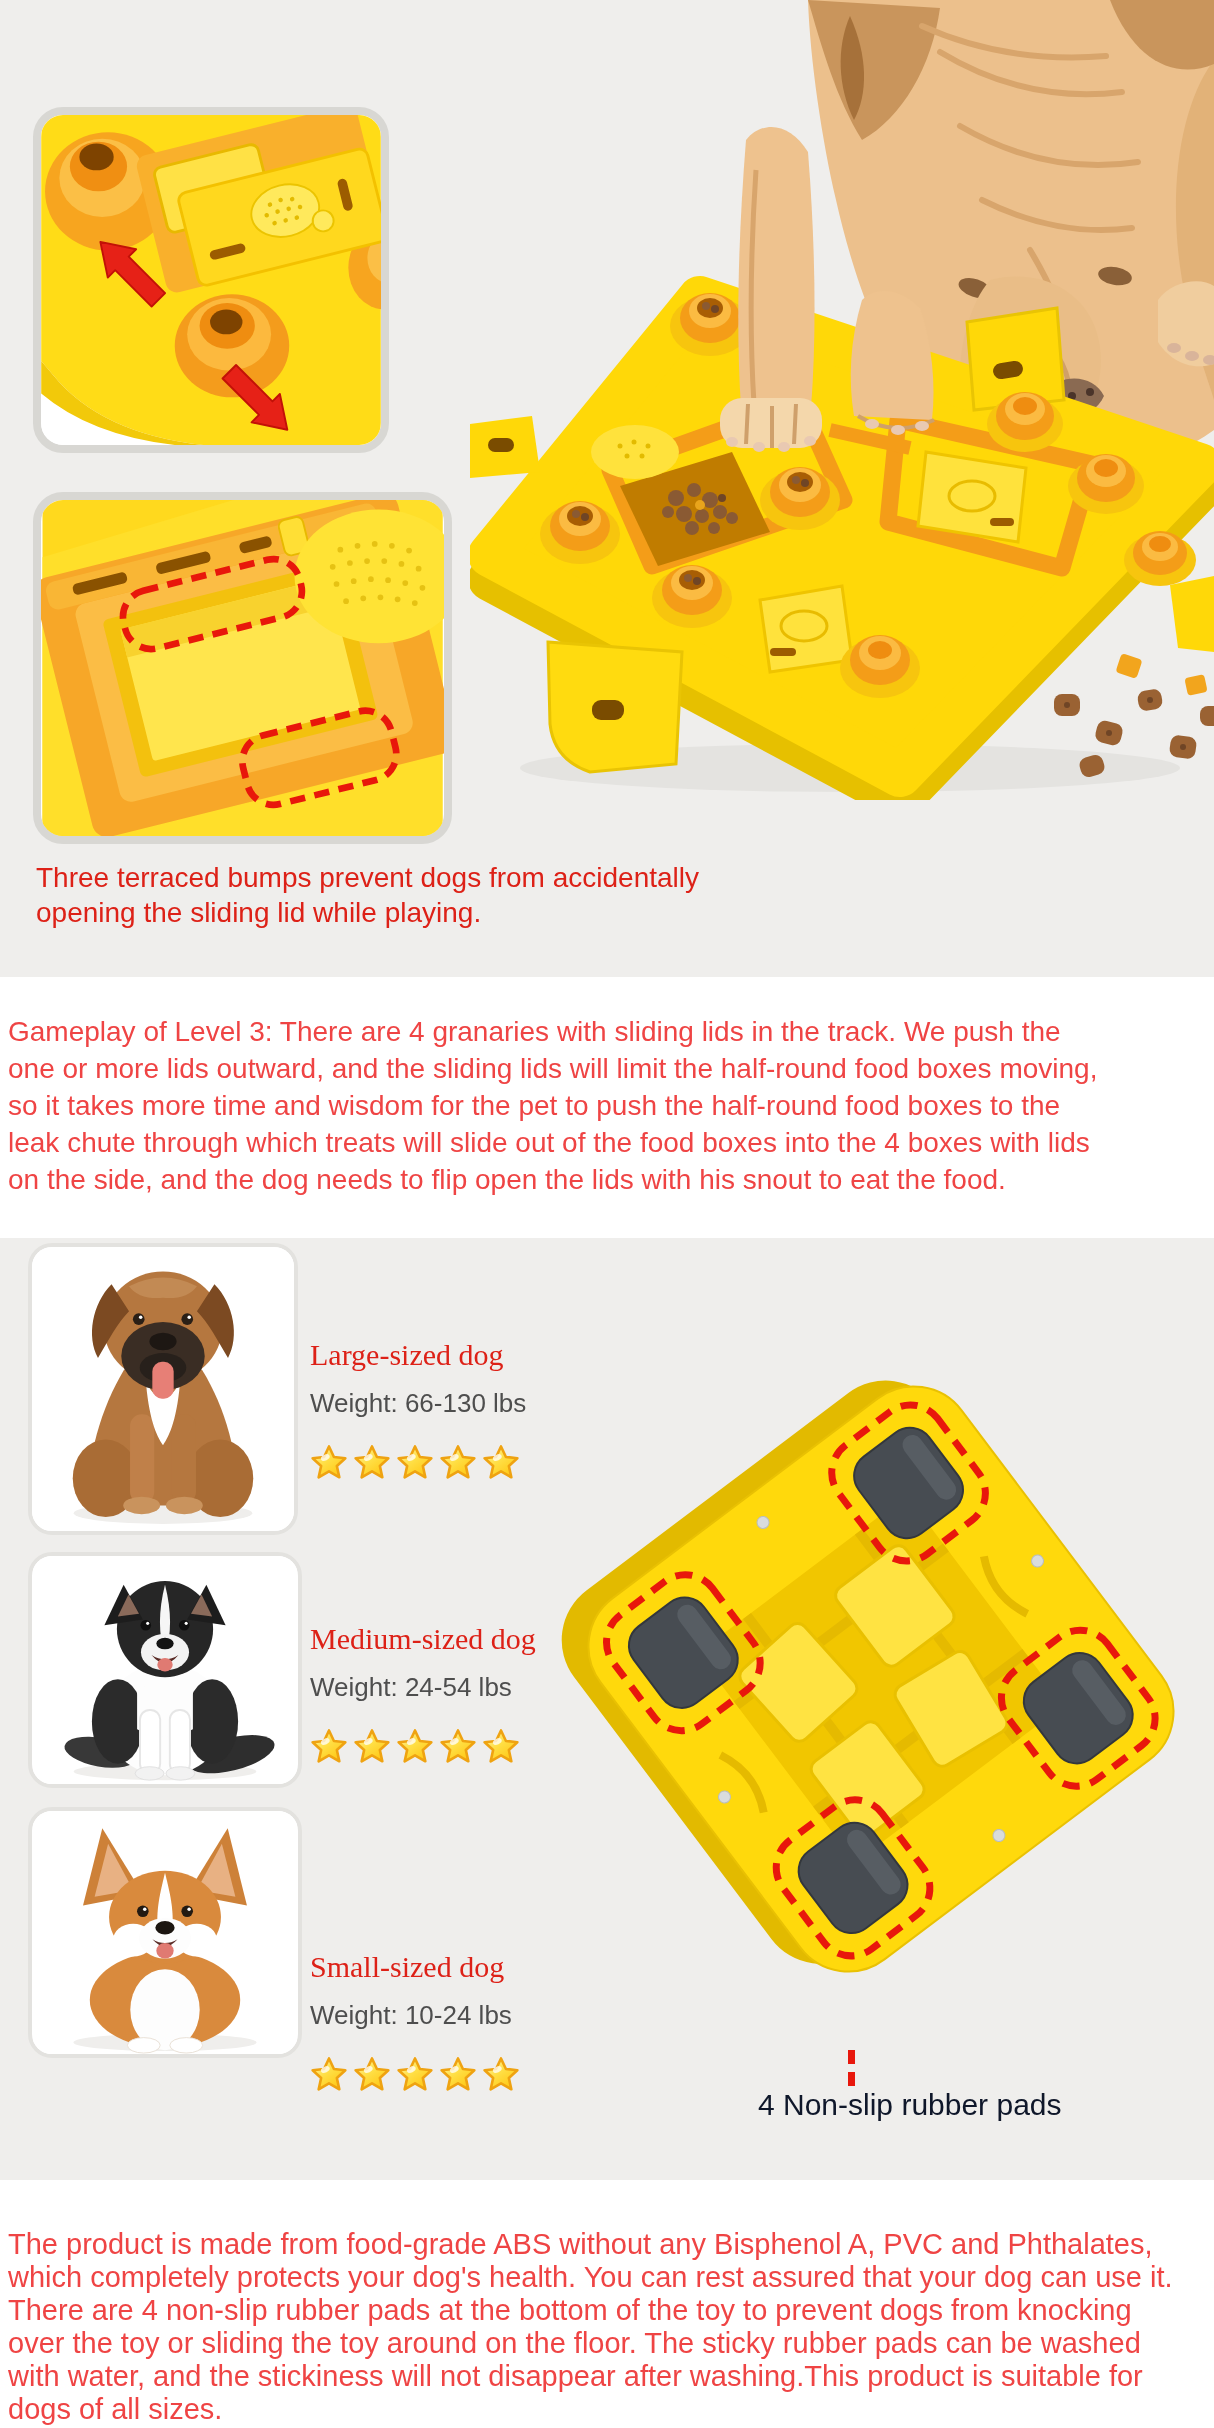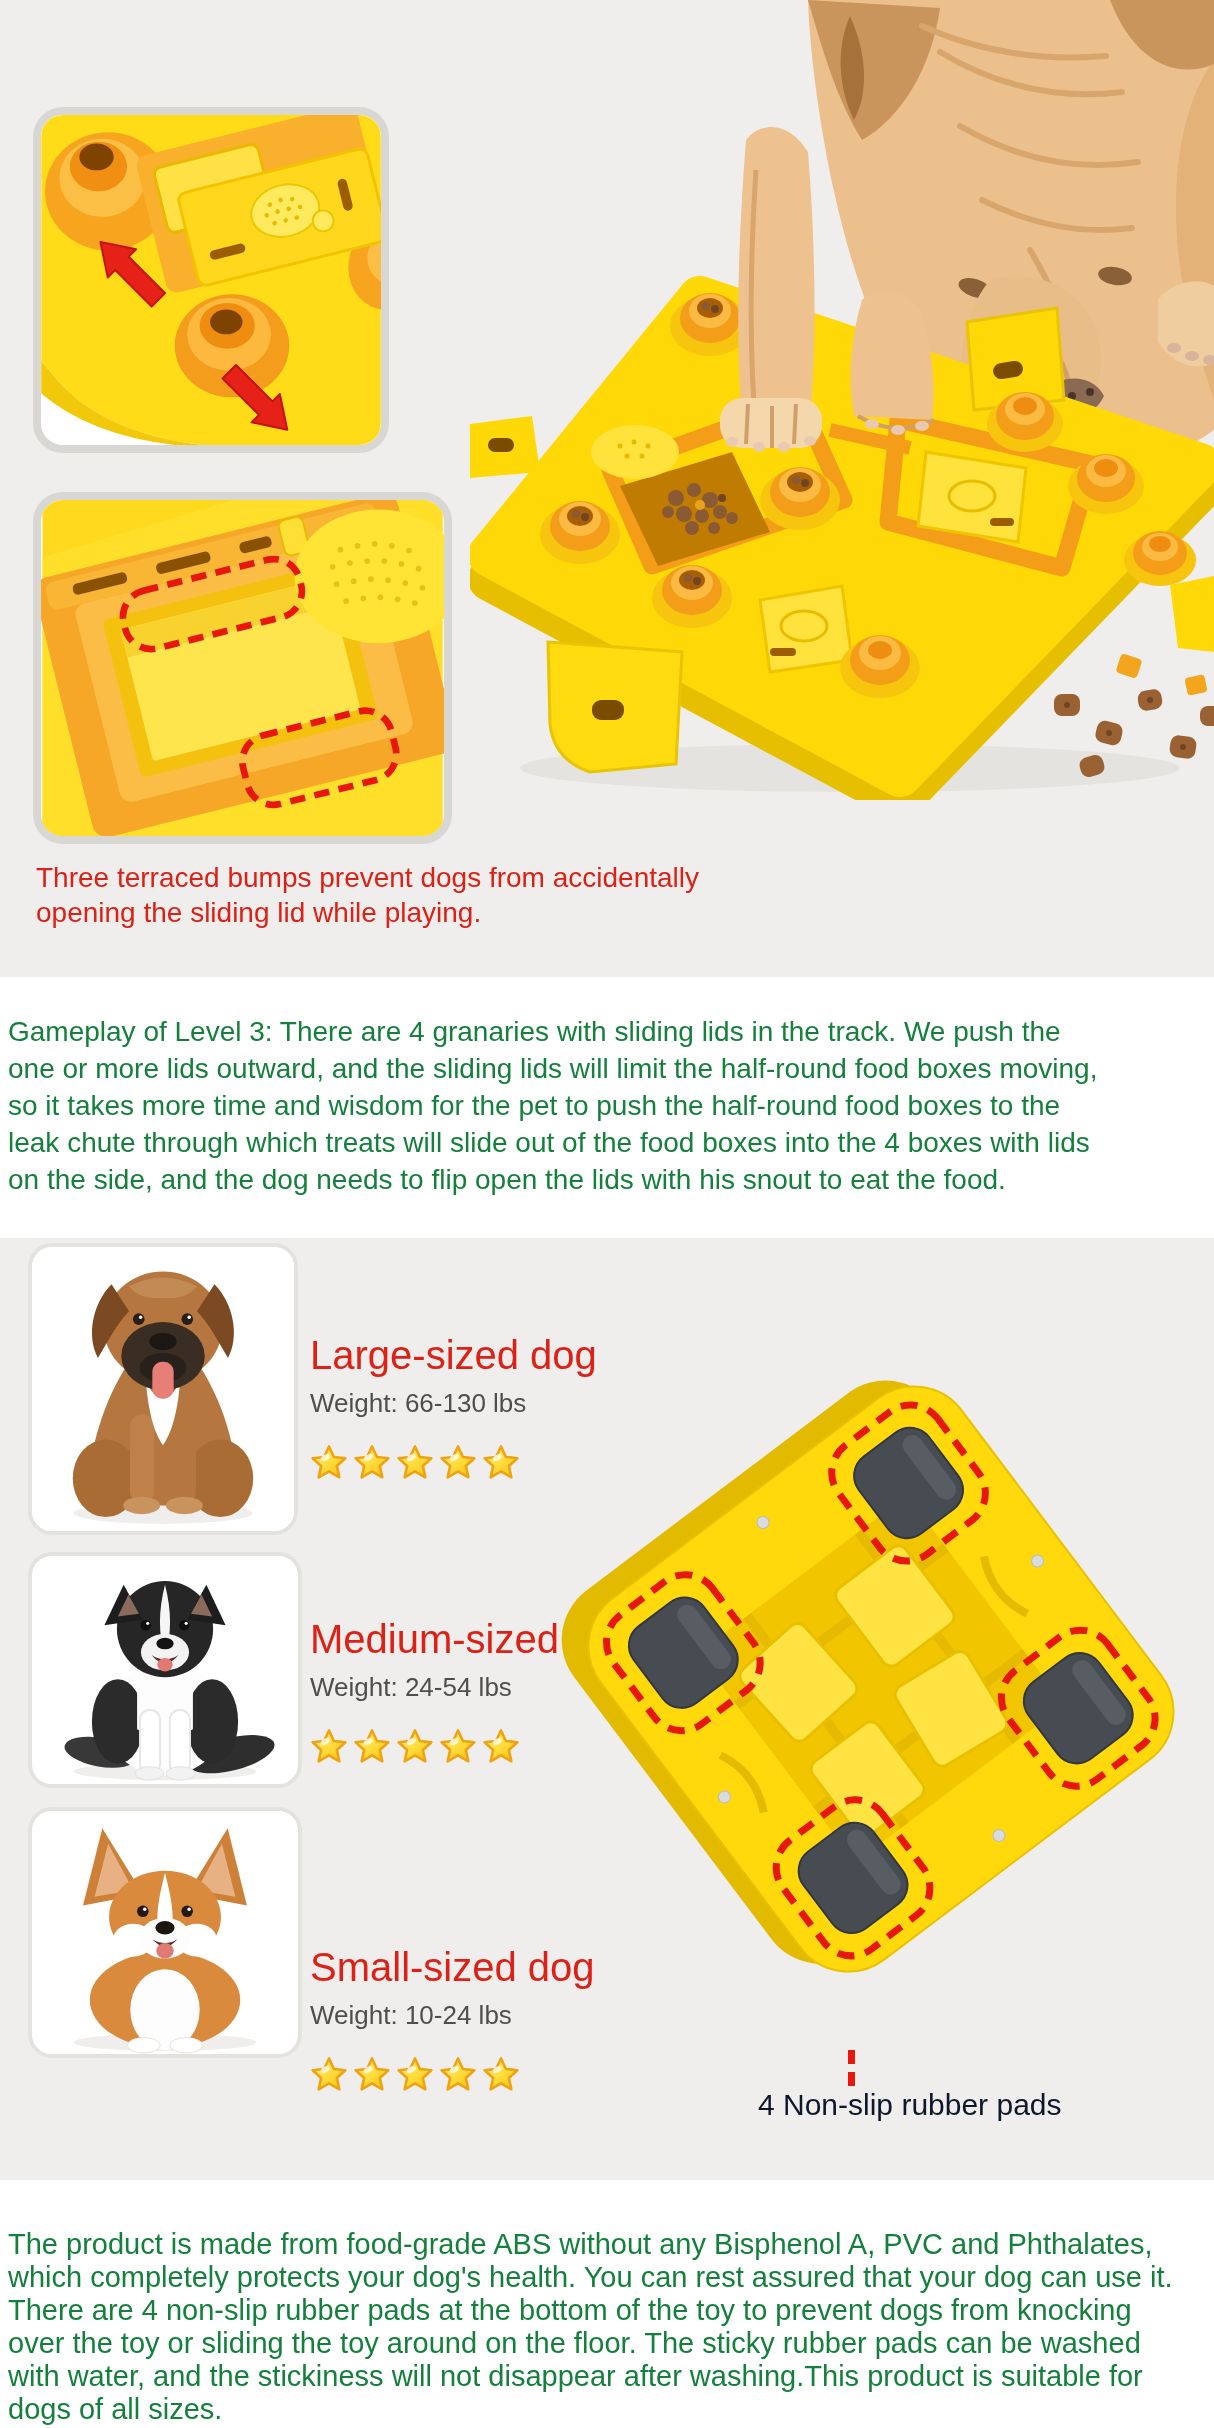--- a/index.html
+++ b/index.html
@@ -17,35 +17,35 @@
   .inset-card { position:absolute; background:#ffffff; border:8px solid #d8d7d3; border-radius:30px; overflow:hidden; }
   .inset-a { left:33px; top:107px; width:356px; height:346px; }
   .inset-b { left:33px; top:492px; width:419px; height:352px; }
   .inset-card svg { display:block; width:100%; height:100%; }
 
   .main-photo { position:absolute; left:470px; top:0; width:744px; height:800px; }
   .main-photo svg { display:block; width:100%; height:100%; }
 
   .caption { position:absolute; left:36px; top:860px; width:790px; color:#dd2117; font-size:28px; line-height:35px; }
 
-  .paragraph { position:absolute; left:8px; color:#15803d; }
+  .paragraph { position:absolute; left:8px; color:#ef4444; }
   .para-gameplay { top:36px; width:1202px; font-size:28px; line-height:37px; }
   .para-bottom { top:48px; width:1202px; font-size:29px; line-height:33px; }
 
   .dog-card { position:absolute; background:#ffffff; border:4px solid #e3e2df; border-radius:24px; overflow:hidden; }
   .dog-card svg { display:block; width:100%; height:100%; }
   .dog-card-1 { left:28px; top:5px;   width:270px; height:292px; }
   .dog-card-2 { left:28px; top:314px; width:274px; height:236px; }
   .dog-card-3 { left:28px; top:569px; width:274px; height:251px; }
 
   .size-block { position:absolute; left:310px; width:380px; }
   .size-block-1 { top:100px; }
   .size-block-2 { top:384px; }
   .size-block-3 { top:712px; }
-  .size-title { color:#dd2117; font-size:40px; line-height:34px; }
+  .size-title { color:#dd2117; font-size:30px; line-height:34px;font-family:Liberation Serif, serif; }
   .size-weight { color:#4e4e4e; font-size:26px; line-height:30px; margin-top:16px; }
   .stars { display:flex; margin-top:24px; height:40px; align-items:center; }
   .star { width:38px; height:37px; margin-right:5px; }
 
   .bottom-toy { position:absolute; left:545px; top:115px; width:669px; height:702px; }
   .bottom-toy svg { display:block; width:100%; height:100%; }
   .pads-connector { position:absolute; left:848px; top:812px; height:36px; width:0; border-left:7px dashed #e8170c; }
   .pads-label { position:absolute; left:758px; top:850px; width:340px; color:#0f172a; font-size:30px; line-height:34px; white-space:nowrap; }
 </style>
 </head>

